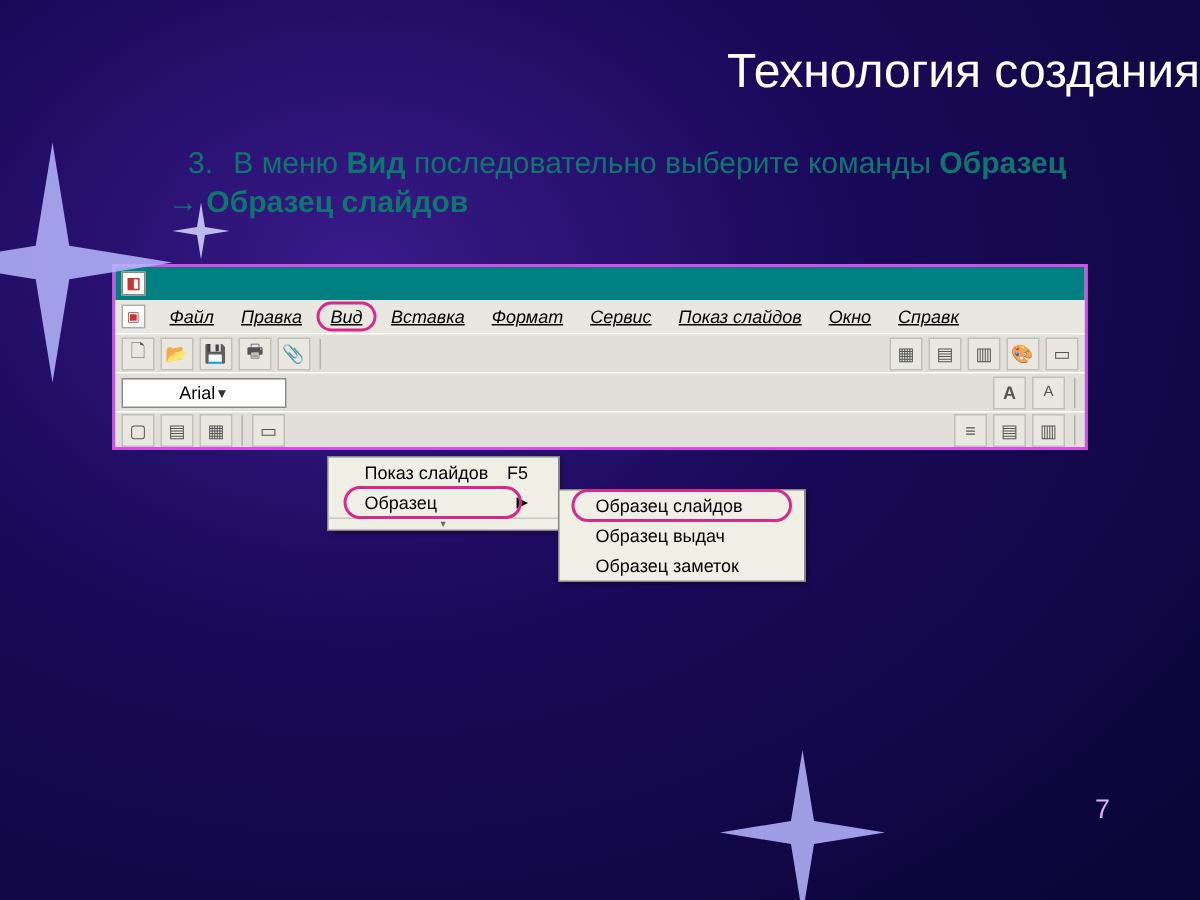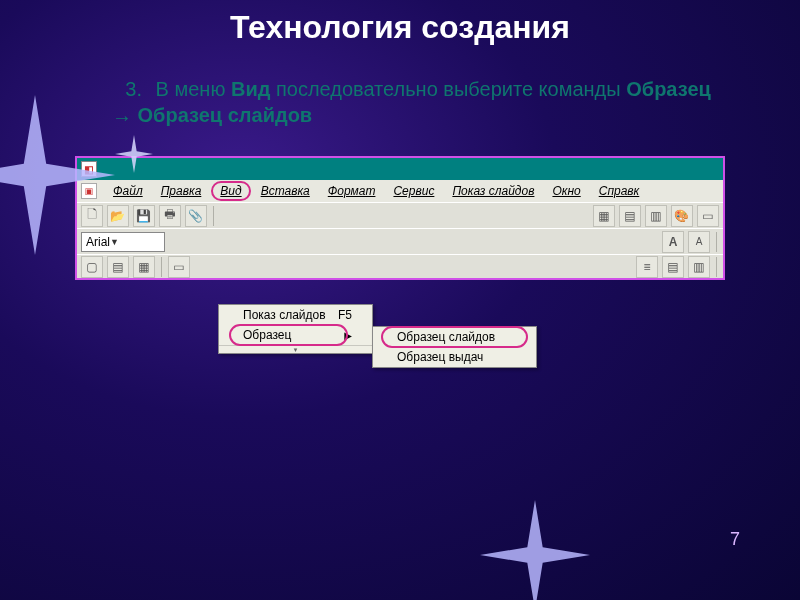--- a/index.html
+++ b/index.html
@@ -6,22 +6,22 @@
   body {
     width: 800px; height: 600px;
     background: radial-gradient(ellipse at 30% 30%, #3a1a8a 0%, #1a0a5a 40%, #0a0535 100%);
     font-family: Arial, sans-serif;
     position: relative;
     overflow: hidden;
   }
   .star { position: absolute; color: #c8c8ff; opacity: 0.85; }
   .star svg { display: block; }
   .title {
-    color: #fff; font-size: 32px; font-weight: bold; text-align: center;
-    padding-top: 8px; line-height: 1.2;
+    color: #fff; font-size: 32px; font-weight: normal; text-align: right;
+    padding-top: 28px; line-height: 1.2;
   }
   .instruction {
     color: #0f766e; font-size: 20px; margin: 30px 80px 0 112px; line-height: 1.3;
   }
   .instruction .num { display: inline-block; width: 30px; text-align: right; margin-right: 8px; }
   .instruction b { font-weight: bold; }
   .app-frame {
     margin: 28px auto 0; width: 650px;
     border: 2px solid #d050e8; background: #d6d6ce;
     box-shadow: 0 0 0 1px #fff inset;
@@ -54,22 +54,22 @@
     background: #e0e0d8; height: 26px; display: flex; align-items: center;
     padding: 0 4px; gap: 4px; border-top: 1px solid #fff;
   }
   .tbtn {
     width: 22px; height: 22px; border: 1px solid #c0c0b8;
     background: #e8e8e0; display:flex; align-items:center; justify-content:center;
     font-size: 12px; color:#555;
   }
   .tsep { width:1px; height:20px; background:#b0b0a8; margin:0 2px; }
   .fontbox {
-    width: 84px; height: 20px; border: 1px solid #888; background:#fff;
-    font-size: 12px; padding: 0 4px; display:flex; align-items:center; justify-content:flex-start;
+    width: 110px; height: 20px; border: 1px solid #888; background:#fff;
+    font-size: 12px; padding: 0 4px; display:flex; align-items:center; justify-content:center;
   }
   .fontbox .dd { font-size:9px; color:#333; }
   .dropdown {
     position: absolute; background: #efefe5; border: 1px solid #888;
     box-shadow: 2px 2px 3px rgba(0,0,0,0.3); font-size: 12px;
     min-width: 155px;
   }
   .dropdown .drow {
     padding: 3px 20px 3px 24px; display:flex; justify-content:space-between;
     align-items:center; cursor: default; position: relative;
@@ -199,15 +199,19 @@
 
 <div class="dropdown submenu">
   <div class="drow ovalhl">
     <span>Образец слайдов</span>
       <span></span>
   </div>
   <div class="drow">
     <span>Образец выдач</span>
       <span></span>
   </div>
+  <div class="drow">
+    <span>Образец заметок</span>
+      <span></span>
+  </div>
 </div>
 
 <div class="slidenum">7</div>
 
 </body></html>

